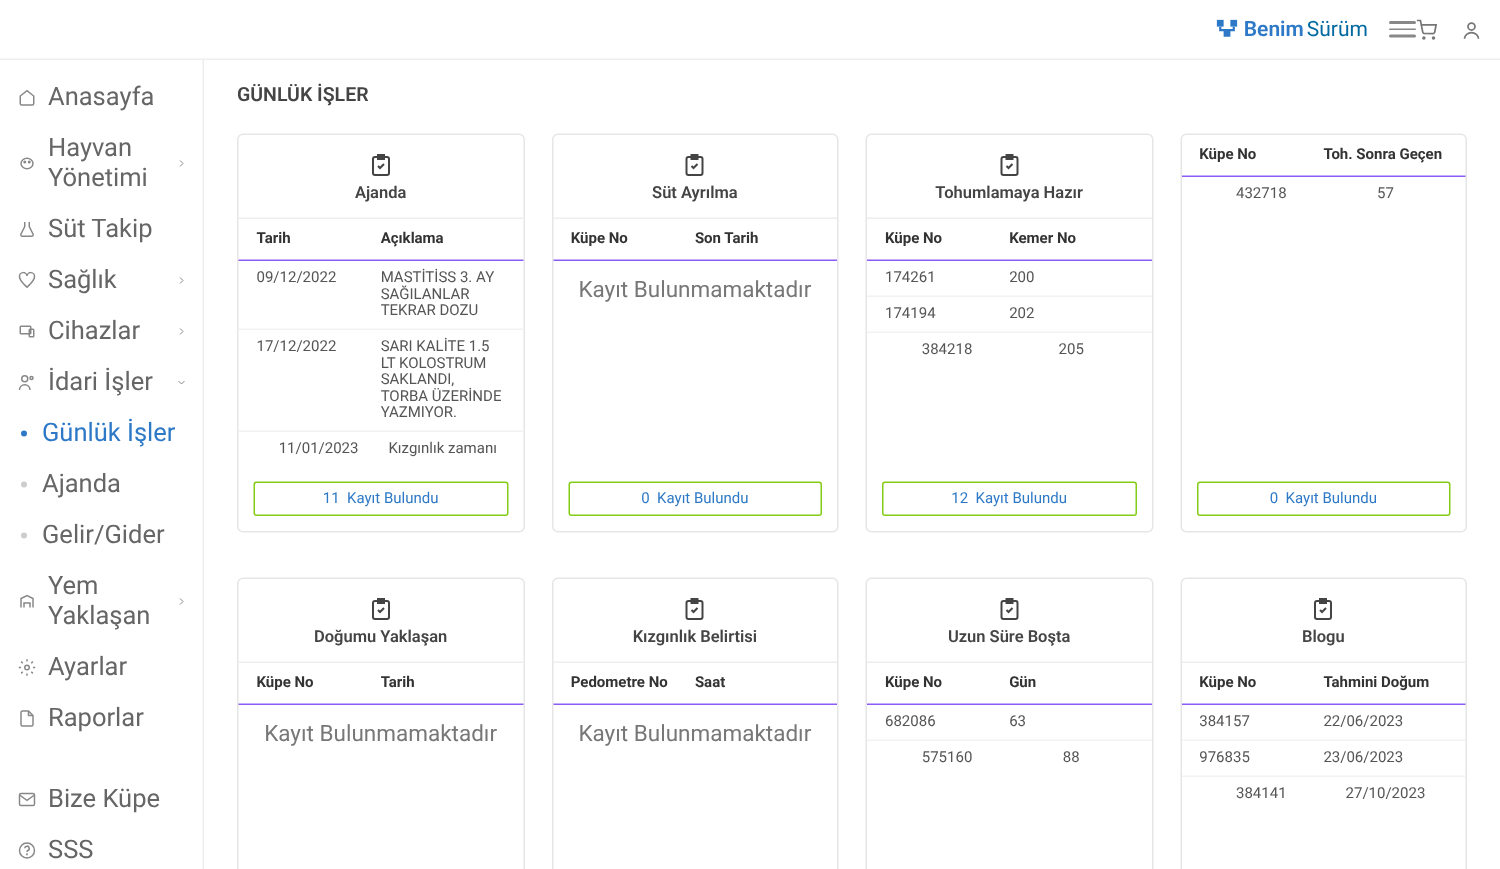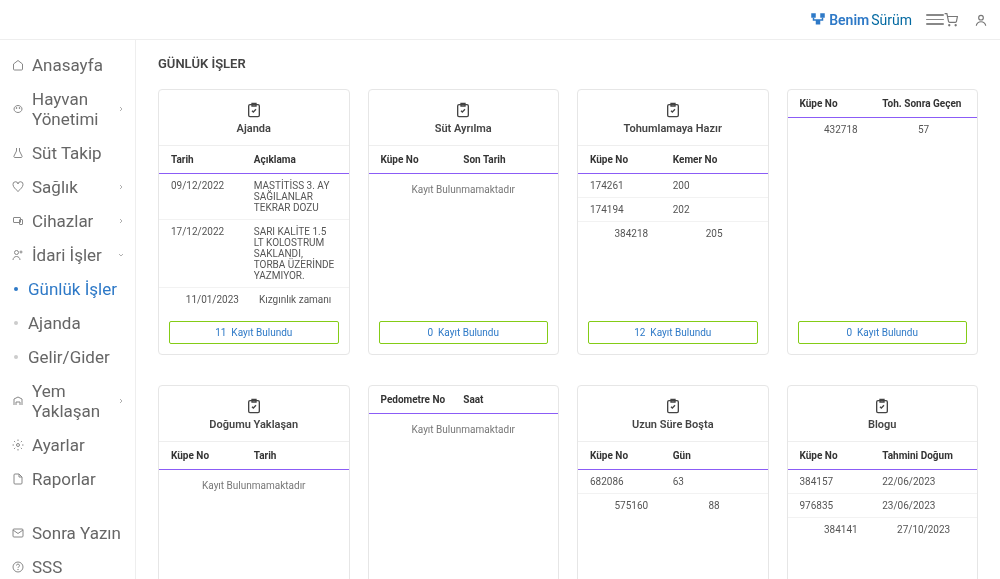--- a/index.html
+++ b/index.html
@@ -128,21 +128,21 @@
   display: flex;
   padding: 6px 12px;
   border-bottom: 1px solid #f2f2f2;
   color: #555;
 }
 .card-row.last { border-bottom: none; text-align: center; }
 .no-records {
   text-align: center;
   padding: 10px;
   color: #777;
-  font-size: 10px;
+  font-size: 15px;
 }
 .card-footer {
   padding: 10px;
 }
 .count-btn {
   width: 100%;
   border: 1px solid #84cc16;
   background: #fff;
   color: #2e79c7;
   padding: 5px;
@@ -273,21 +273,21 @@
           <path d="M14 2v6h6"></path>
         </svg>
         <span class="sidebar-label">Raporlar</span>
       </div>
       <div style="height:20px"></div>
       <div class="sidebar-item">
         <svg class="sidebar-icon" viewBox="0 0 24 24" fill="none" stroke="#888" stroke-width="2">
           <rect x="2" y="4" width="20" height="16" rx="2"></rect>
           <path d="m2 6 10 7 10-7"></path>
         </svg>
-        <span class="sidebar-label">Sonra Yazın</span>
+        <span class="sidebar-label">Bize Küpe</span>
       </div>
       <div class="sidebar-item">
         <svg class="sidebar-icon" viewBox="0 0 24 24" fill="none" stroke="#888" stroke-width="2">
           <circle cx="12" cy="12" r="10"></circle>
           <path d="M9 9a3 3 0 1 1 4 3c-1 .5-1 1-1 2"></path>
           <circle cx="12" cy="17" r="0.5" fill="#888"></circle>
         </svg>
         <span class="sidebar-label">SSS</span>
       </div>
       <div class="sidebar-item">
@@ -419,20 +419,28 @@
           <div class="card-body">
             <div class="card-table-header">
               <div>Küpe No</div>
               <div>Tarih</div>
             </div>
             <div class="no-records">Kayıt Bulunmamaktadır</div>
           </div>
           <div class="card-footer"></div>
         </div>
         <div class="card">
+          <div class="card-header">
+            <svg class="card-header-icon" viewBox="0 0 24 24" fill="none" stroke="#444" stroke-width="2">
+              <rect x="4" y="4" width="16" height="18" rx="2"></rect>
+              <path d="M9 2h6v4H9z"></path>
+              <path d="m9 13 2 2 4-4"></path>
+            </svg>
+            <div class="card-title">Kızgınlık Belirtisi</div>
+          </div>
           <div class="card-body">
             <div class="card-table-header">
               <div>Pedometre No</div>
               <div>Saat</div>
             </div>
             <div class="no-records">Kayıt Bulunmamaktadır</div>
           </div>
           <div class="card-footer"></div>
         </div>
         <div class="card">

